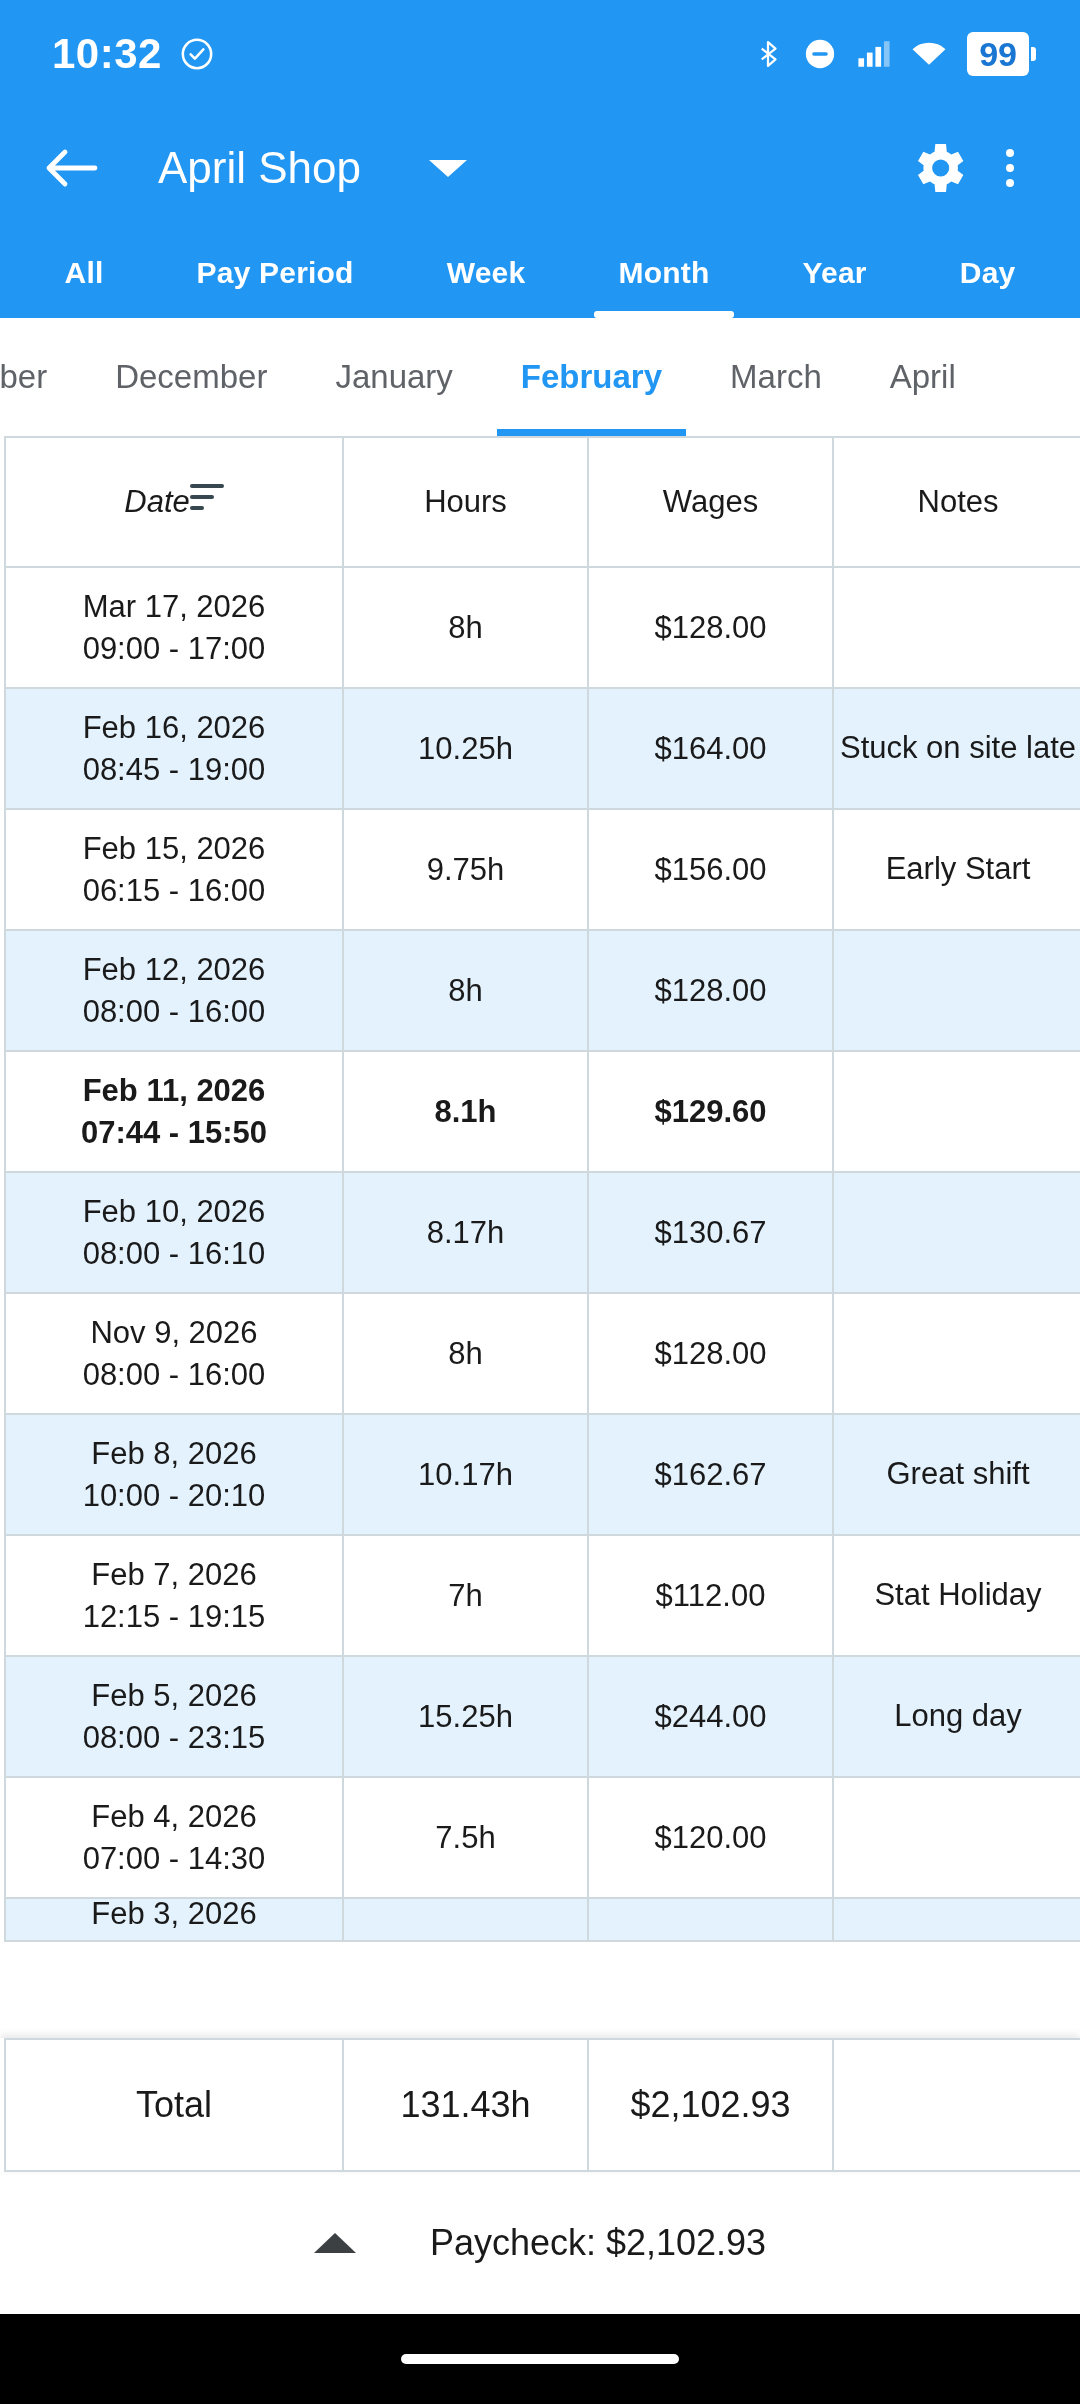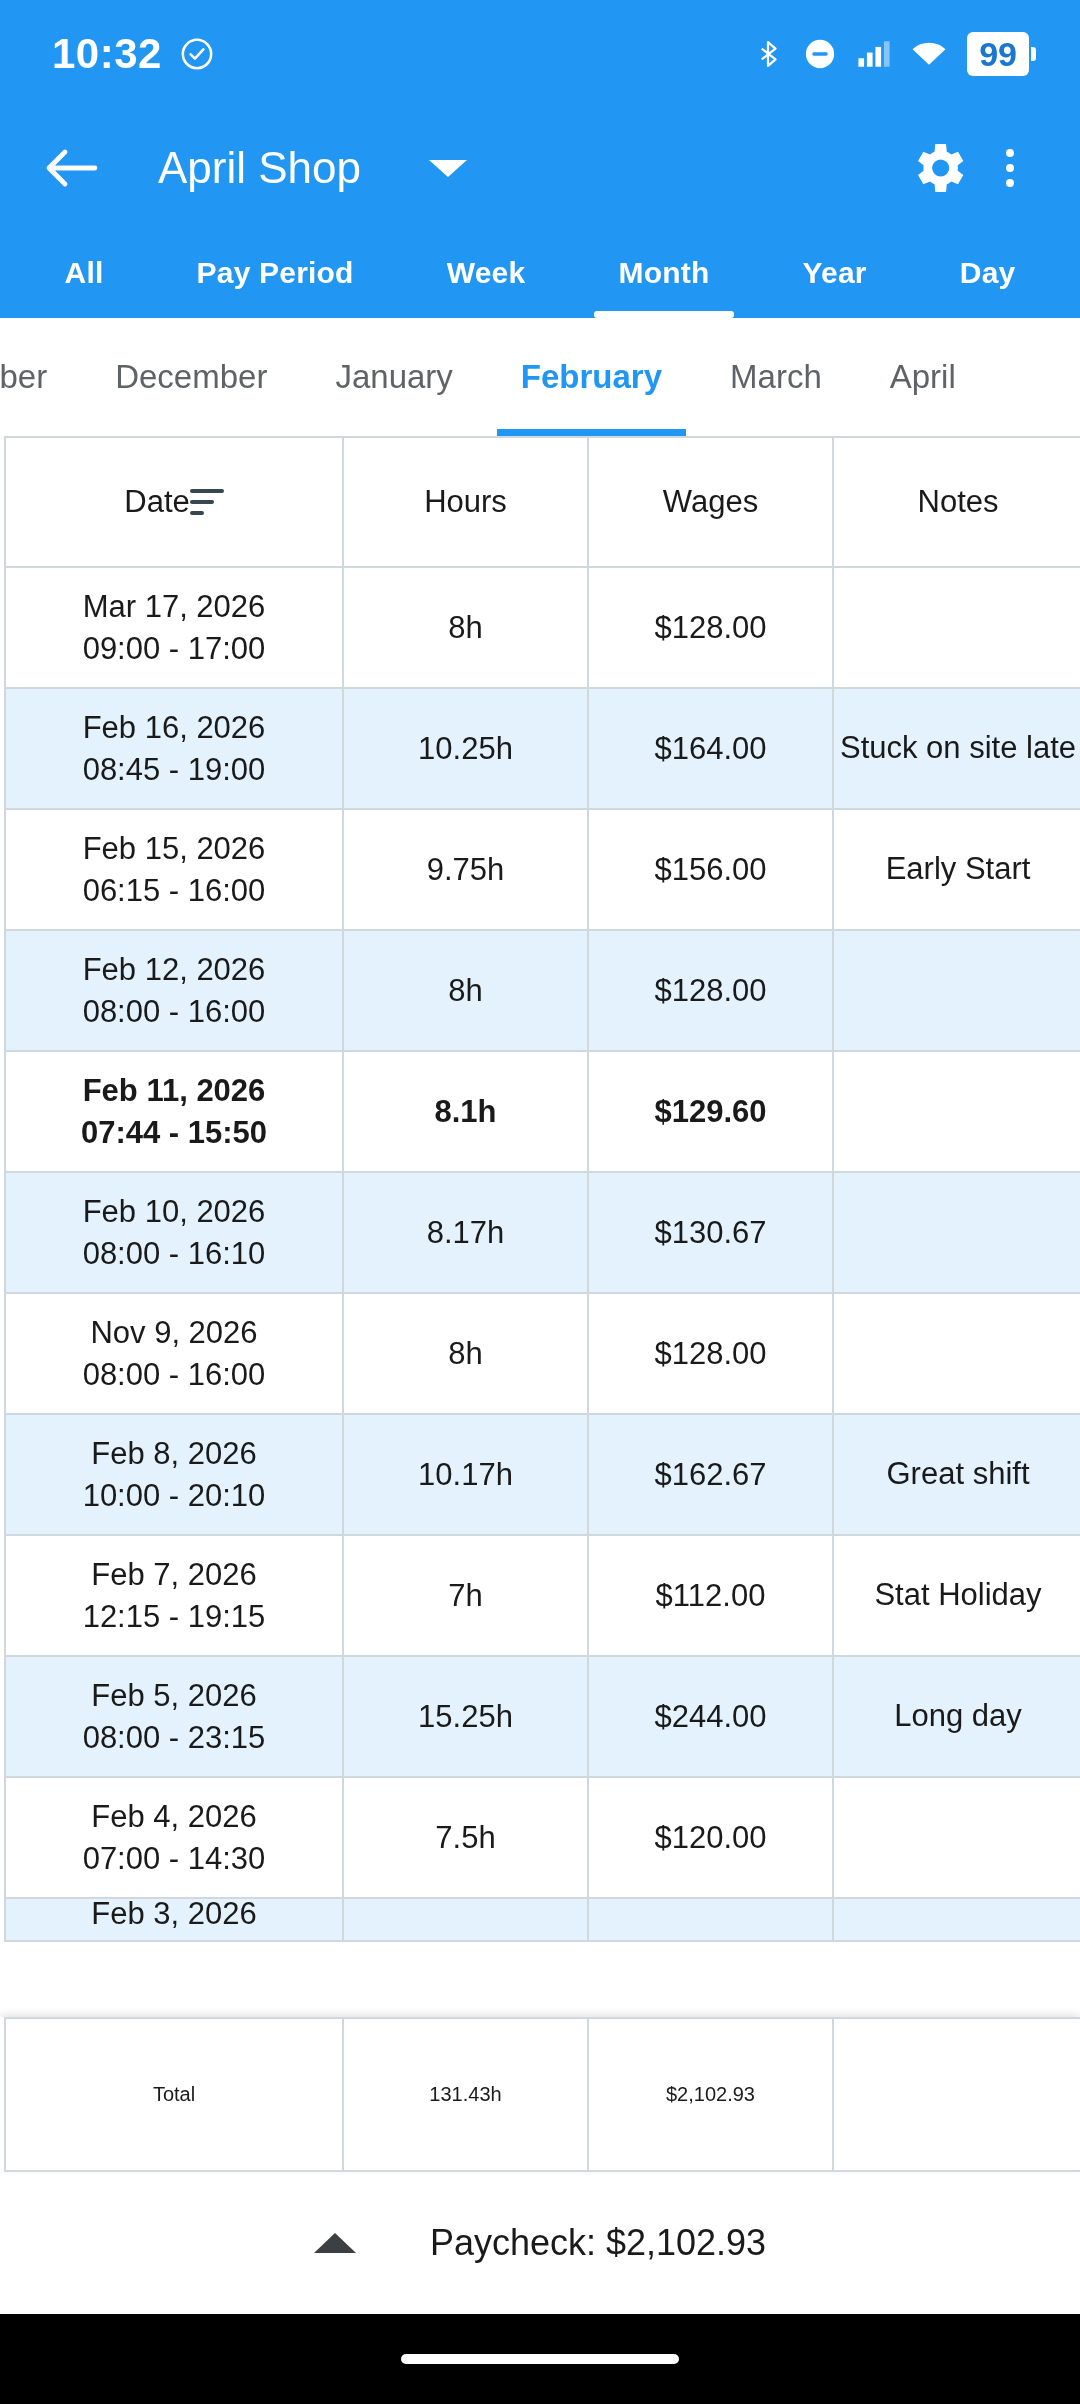--- a/index.html
+++ b/index.html
@@ -189,21 +189,21 @@
   col.c-wages { width: 245px; }
   col.c-notes { width: 250px; }
 
   thead th {
     height: 130px;
     font-weight: 400;
     font-size: 33px;
     background: #ffffff;
   }
   .th-date-inner {
-    display: flex; align-items: center; justify-content: center; 
+    display: flex; justify-content: center;  font-style: italic;
   }
   .sort-icon { display: flex; flex-direction: column; gap: 7px; align-items: flex-start; }
   .sort-icon span { display: block; height: 4px; background: #37474f; border-radius: 2px; }
   .sort-icon span:nth-child(1) { width: 34px; }
   .sort-icon span:nth-child(2) { width: 24px; }
   .sort-icon span:nth-child(3) { width: 14px; }
 
   tbody tr { height: 121px; }
   tbody tr.alt td { background: #e3f2fd; }
   tbody tr.bold td { font-weight: bold; }
@@ -224,22 +224,22 @@
   }
   table.totals {
     border-collapse: collapse;
     width: 1078px;
     table-layout: fixed;
   }
   table.totals td {
     border: 2px solid #cfd8dc;
     border-top: 2px solid #cfd8dc;
     text-align: center;
-    height: 153px;
-    font-size: 20px;
+    height: 132px;
+    font-size: 36px;
     color: #1a1a1a;
   }
 
   
   .paycheck {
     flex: 0 0 auto;
     height: 142px;
     background: #ffffff;
     display: flex;
     align-items: center;

